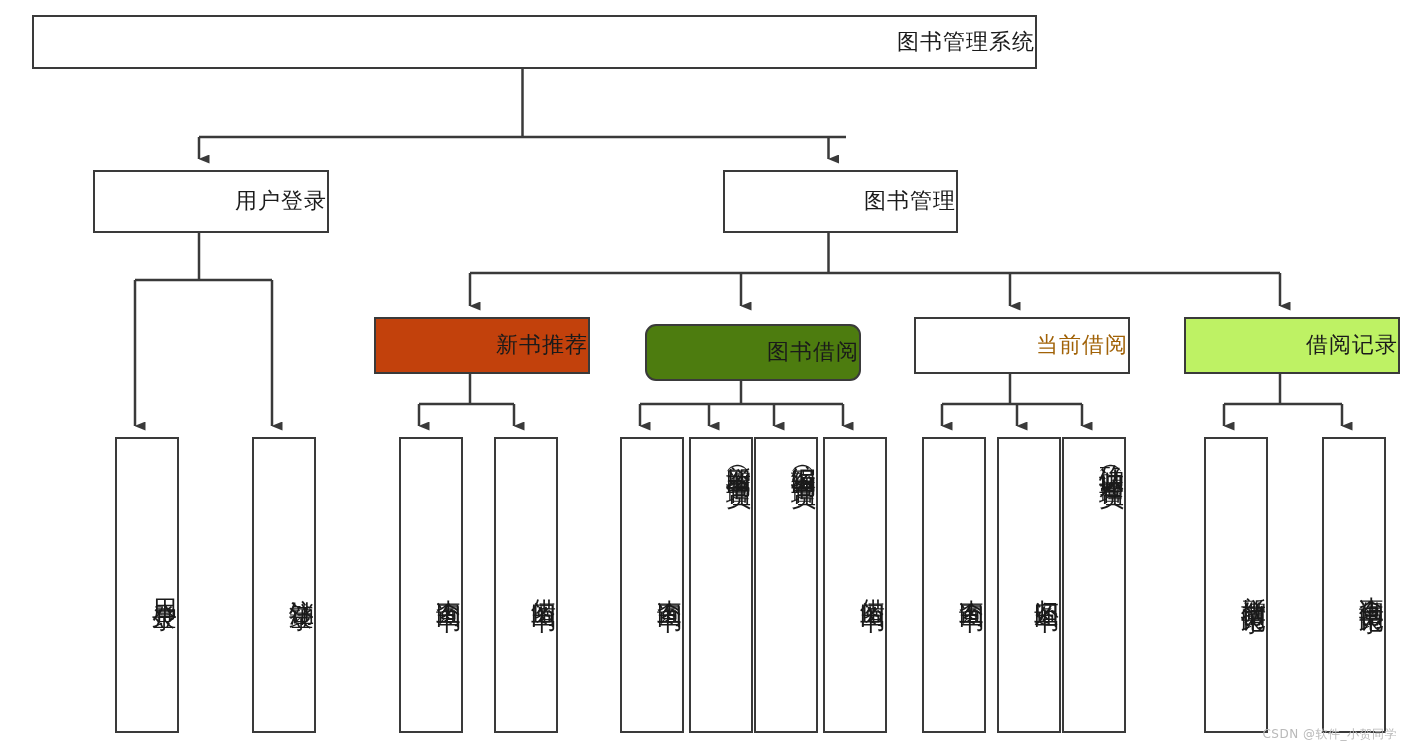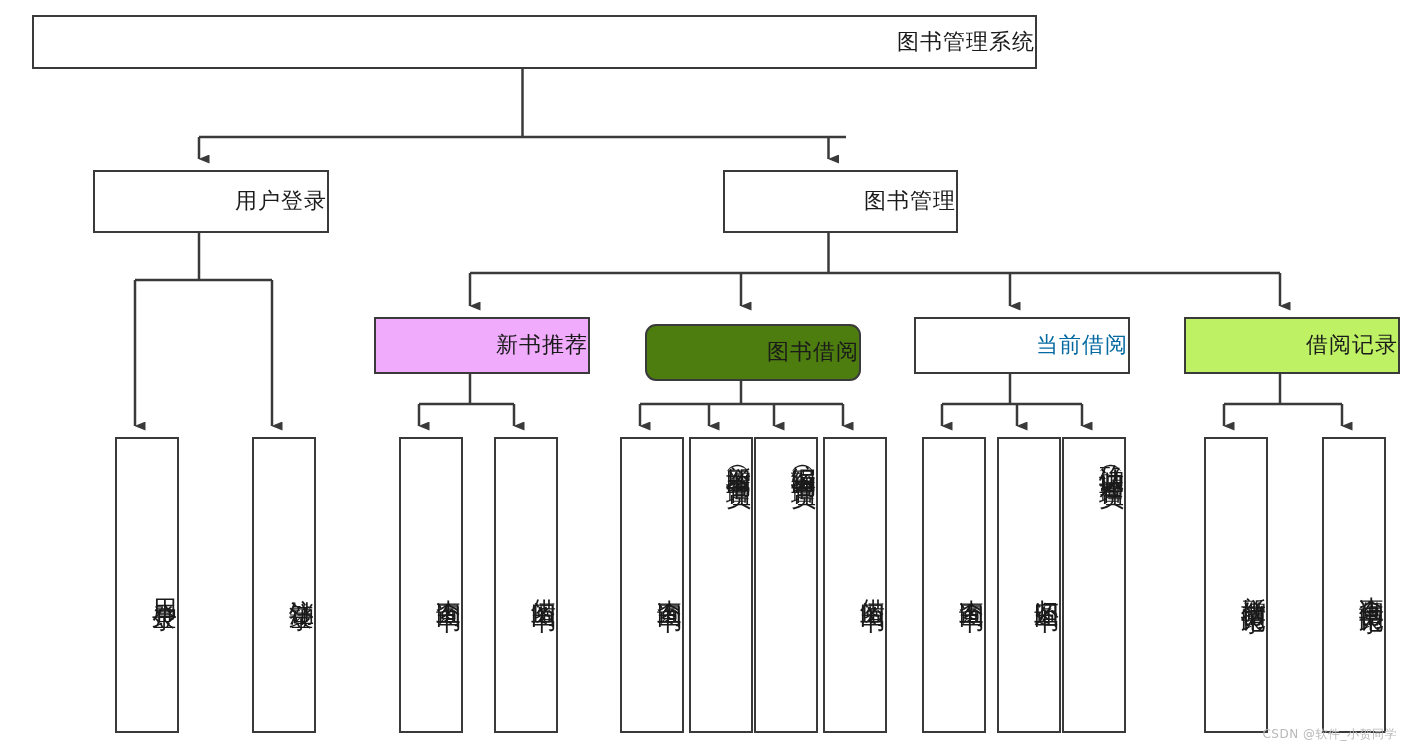--- a/index.html
+++ b/index.html
@@ -105,27 +105,27 @@
     <span class="node-label">图书管理系统</span>
   </div>
 
   <div class="node node-h" style="left: 81px; top: 170px; width: 236px; height: 63px; border-color: rgb(58, 58, 58); background: rgb(255, 255, 255); color: rgb(26, 26, 26);">
     <span class="node-label">用户登录</span>
   </div>
   <div class="node node-h" style="left: 711px; top: 170px; width: 235px; height: 63px; border-color: rgb(58, 58, 58); background: rgb(255, 255, 255); color: rgb(26, 26, 26);">
     <span class="node-label">图书管理</span>
   </div>
 
-  <div class="node node-h" style="left: 362px; top: 317px; width: 216px; height: 57px; border-color: rgb(58, 58, 58); background: #f0abfc; color: rgb(26, 26, 26);">
+  <div class="node node-h" style="left: 362px; top: 317px; width: 216px; height: 57px; border-color: rgb(58, 58, 58); background: #c2410c; color: rgb(26, 26, 26);">
     <span class="node-label">新书推荐</span>
   </div>
   <div class="node node-h" style="left: 633px; top: 324px; width: 216px; height: 57px; border-color: rgb(58, 58, 58); background: #4d7c0f; color: rgb(26, 26, 26); border-radius: 11px;">
     <span class="node-label">图书借阅</span>
   </div>
-  <div class="node node-h" style="left: 902px; top: 317px; width: 216px; height: 57px; border-color: rgb(58, 58, 58); background: rgb(255, 255, 255); color: #0369a1;">
+  <div class="node node-h" style="left: 902px; top: 317px; width: 216px; height: 57px; border-color: rgb(58, 58, 58); background: rgb(255, 255, 255); color: #a16207;">
     <span class="node-label">当前借阅</span>
   </div>
   <div class="node node-h" style="left: 1172px; top: 317px; width: 216px; height: 57px; border-color: rgb(58, 58, 58); background: #bef264; color: rgb(26, 26, 26);">
     <span class="node-label">借阅记录</span>
   </div>
 
   <div class="node node-v v-center" style="left: 103px; top: 437px; width: 64px; height: 296px; border-color: rgb(58, 58, 58); background: rgb(255, 255, 255); color: rgb(26, 26, 26);">
     <span class="node-label">用户登录</span>
   </div>
   <div class="node node-v v-center" style="left: 240px; top: 437px; width: 64px; height: 296px; border-color: rgb(58, 58, 58); background: rgb(255, 255, 255); color: rgb(26, 26, 26);">

